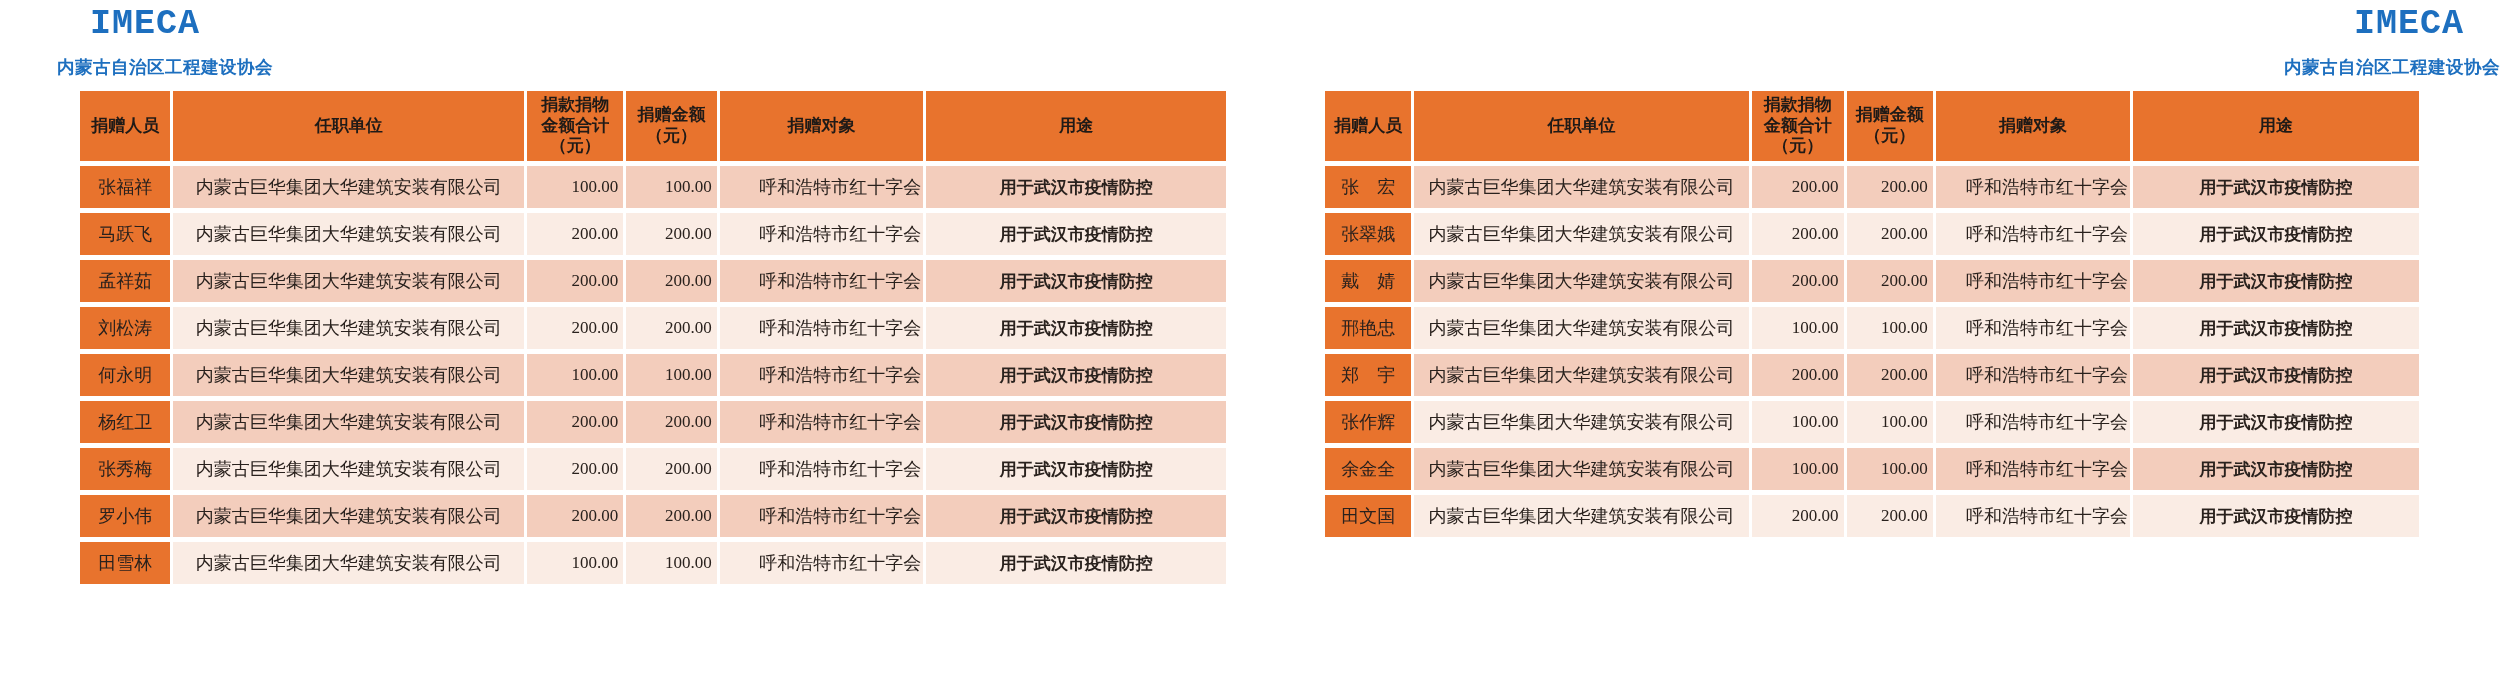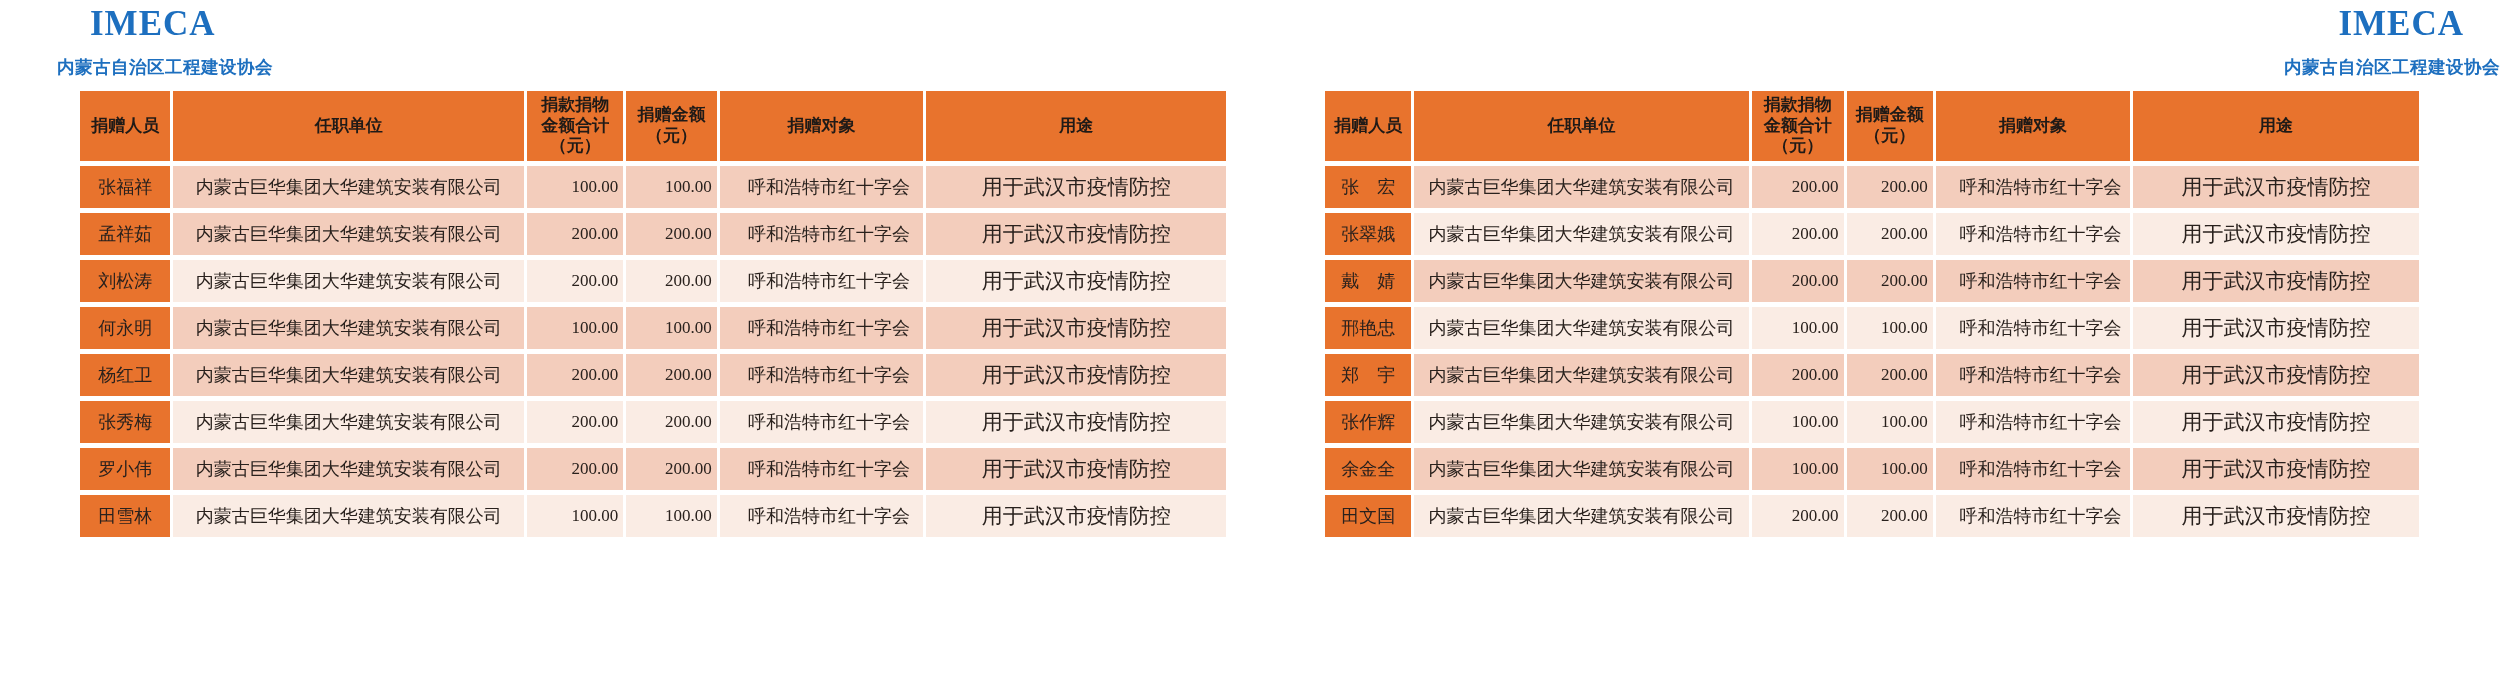--- a/index.html
+++ b/index.html
@@ -5,21 +5,21 @@
   html,body { margin:0; padding:0; background:#ffffff; }
   .canvas {
     position:relative; width:2520px; height:678px; background:#ffffff;
     font-family:"Liberation Serif","DejaVu Serif",serif; overflow:hidden;
   }
   
   .brand { position:absolute; top:6px; }
   .brand-left  { left:57px; text-align:left; }
   .brand-right { right:20px; text-align:right; }
   .logo {
-    font-family:Liberation Serif, serif;
+    font-family:Liberation Mono, monospace;
     font-weight:bold; font-size:35px; letter-spacing:1px;
     color:var(--logo-color,#1d6fbf); line-height:1.05;
   }
   .brand-left  .logo { margin-left:33px; }
   .brand-right .logo { margin-right:36px; }
   .org {
     font-family:"Liberation Sans","DejaVu Sans",sans-serif;
     font-weight:bold; font-size:17.5px; color:var(--logo-color,#1d6fbf);
     margin-top:12px; letter-spacing:0.5px;
   }
@@ -38,22 +38,22 @@
     white-space:pre-line; padding:0 2px;
   }
   td {
     font-size:18px; height:42px; vertical-align:middle; text-align:center;
     padding:0 2px; color:var(--body-text,#29211d); overflow:hidden; white-space:nowrap;
   }
   td.c0 { background:var(--name-col-bg,#e8732d); font-weight:400; }
   tr.odd  td:not(.c0) { background:var(--row-odd-bg,#f3cdbc); }
   tr.even td:not(.c0) { background:var(--row-even-bg,#faece4); }
   td.c2, td.c3 { text-align:right; padding-right:5px; font-size:17px; }
-  td.c4 { text-align:center; padding-left:17px; }
-  td.c5 { font-size:21px; }
+  td.c4 { text-align:right; padding-left:17px; }
+  td.c5 { font-size:17px;font-weight:bold; }
 </style>
 </head>
 <body>
 
 <div class="canvas">
 
   <div class="brand brand-left">
     <div class="logo">IMECA</div>
     <div class="org">内蒙古自治区工程建设协会</div>
   </div>
@@ -87,20 +87,28 @@
     </thead>
     <tbody>
         <tr class="odd">
           <td class="c0">张福祥</td>
           <td class="c1">内蒙古巨华集团大华建筑安装有限公司</td>
           <td class="c2">100.00</td>
           <td class="c3">100.00</td>
           <td class="c4">呼和浩特市红十字会</td>
           <td class="c5">用于武汉市疫情防控</td>
         </tr>
+        <tr class="even">
+          <td class="c0">马跃飞</td>
+          <td class="c1">内蒙古巨华集团大华建筑安装有限公司</td>
+          <td class="c2">200.00</td>
+          <td class="c3">200.00</td>
+          <td class="c4">呼和浩特市红十字会</td>
+          <td class="c5">用于武汉市疫情防控</td>
+        </tr>
         <tr class="odd">
           <td class="c0">孟祥茹</td>
           <td class="c1">内蒙古巨华集团大华建筑安装有限公司</td>
           <td class="c2">200.00</td>
           <td class="c3">200.00</td>
           <td class="c4">呼和浩特市红十字会</td>
           <td class="c5">用于武汉市疫情防控</td>
         </tr>
         <tr class="even">
           <td class="c0">刘松涛</td>

